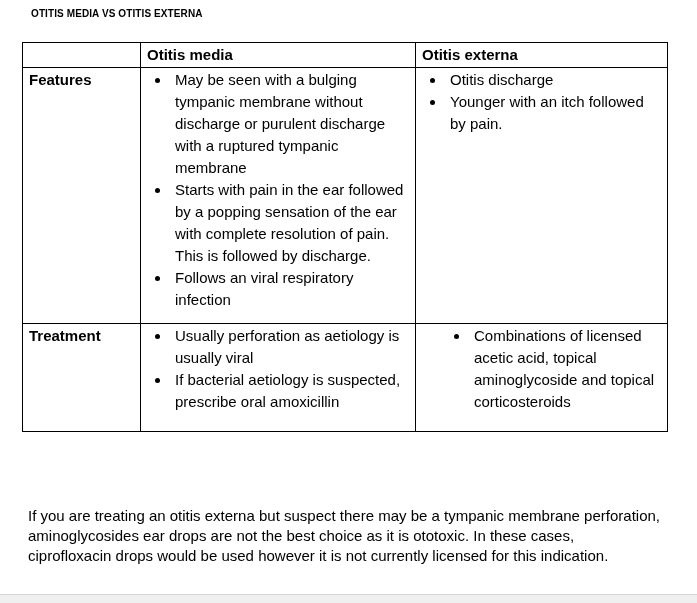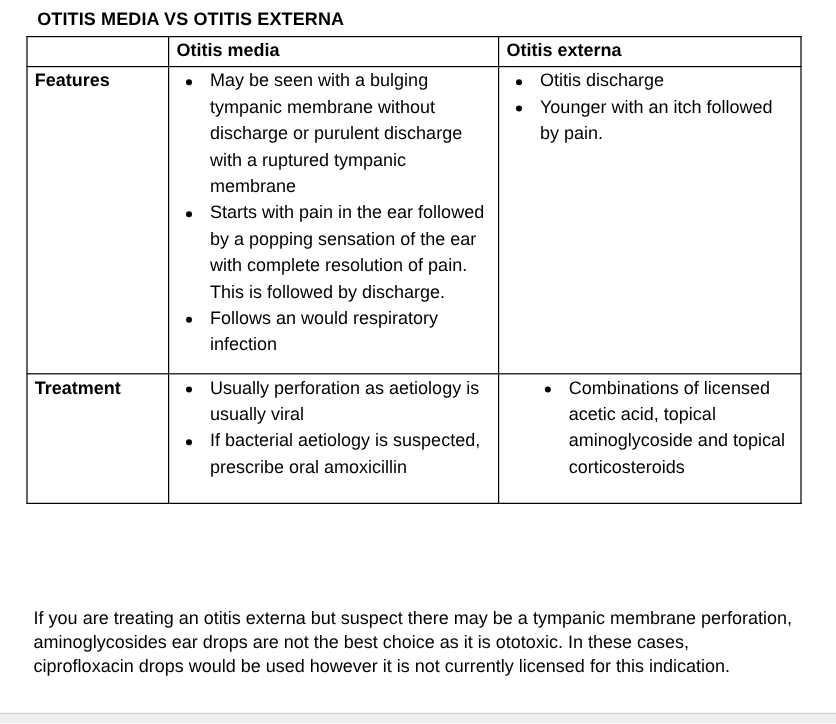--- a/index.html
+++ b/index.html
@@ -7,27 +7,27 @@
     width: 697px; height: 603px;
     background: #ffffff;
     font-family: "Liberation Sans", sans-serif;
     color: #000000;
     position: relative;
     overflow: hidden;
   }
   .doc-title {
     position: absolute;
     left: 31px; top: 8px;
-    font-size: 15px;
+    font-size: 10px;
     font-weight: bold;
     letter-spacing: 0.1px;
   }
   table.compare {
     position: absolute;
-    left: 22px; top: 30px;
+    left: 22px; top: 42px;
     width: 645px;
     border-collapse: collapse;
     table-layout: fixed;
   }
   table.compare th, table.compare td {
     border: 1px solid #000000;
     vertical-align: top;
     font-size: 15px;
     line-height: 22px;
     padding: 1px 6px;
@@ -95,21 +95,21 @@
       <th></th>
       <th>Otitis media</th>
       <th>Otitis externa</th>
     </tr>
     <tr class="row-features">
       <td class="row-label">Features</td>
       <td>
         <ul class="bullets">
             <li>May be seen with a bulging tympanic membrane without discharge or purulent discharge with a ruptured tympanic membrane</li>
             <li>Starts with pain in the ear followed by a popping sensation of the ear with complete resolution of pain.  This is followed by discharge.</li>
-            <li>Follows an would respiratory infection</li>
+            <li>Follows an viral respiratory infection</li>
           </ul>
       </td>
       <td>
         <ul class="bullets">
             <li>Otitis discharge</li>
             <li>Younger with an itch followed by pain.</li>
           </ul>
       </td>
     </tr>
     <tr class="row-treatment">

